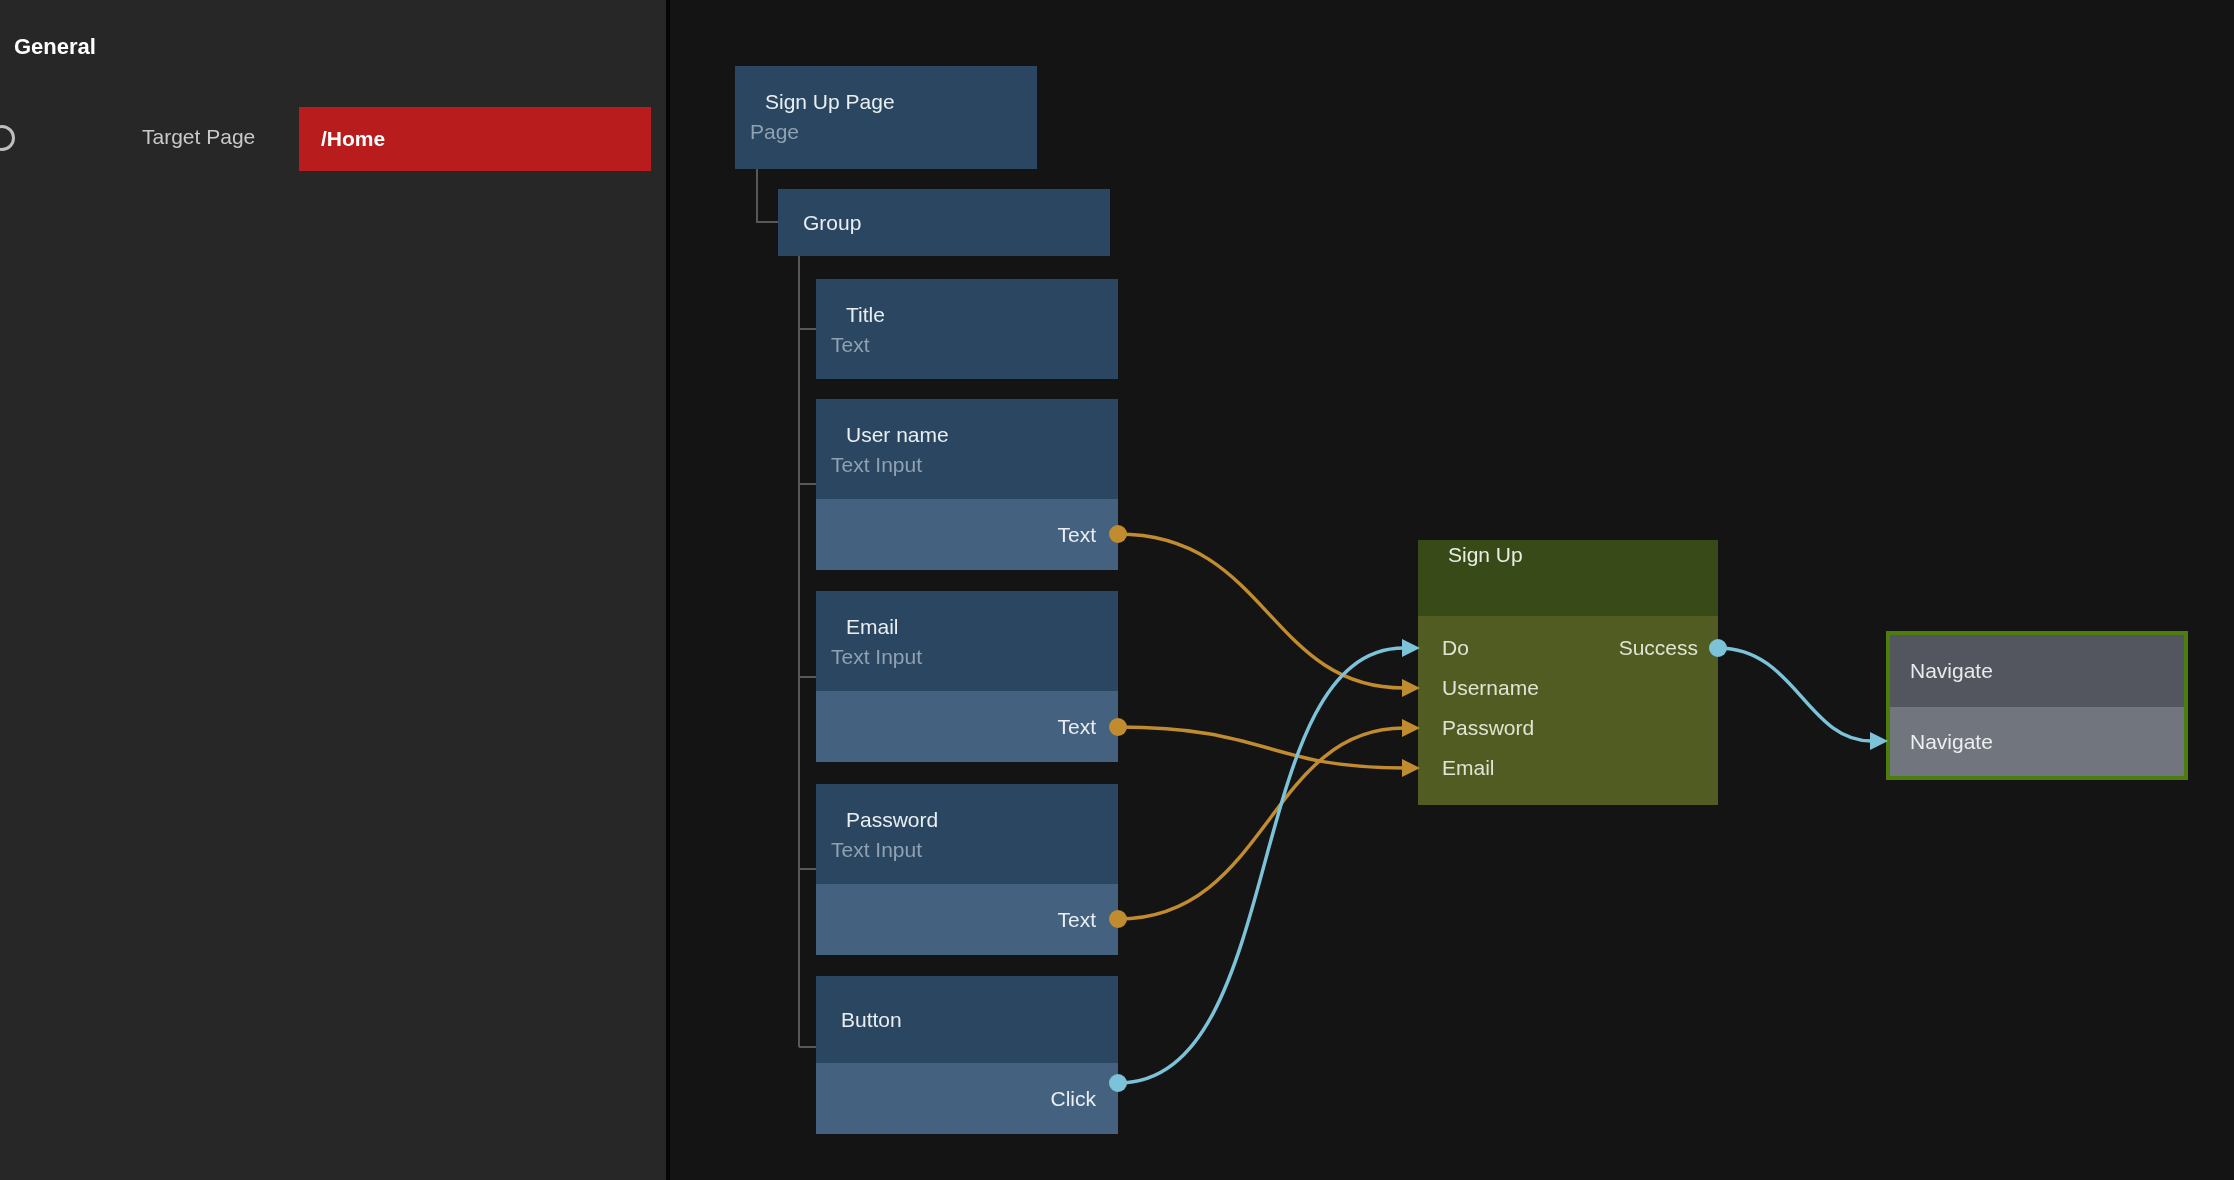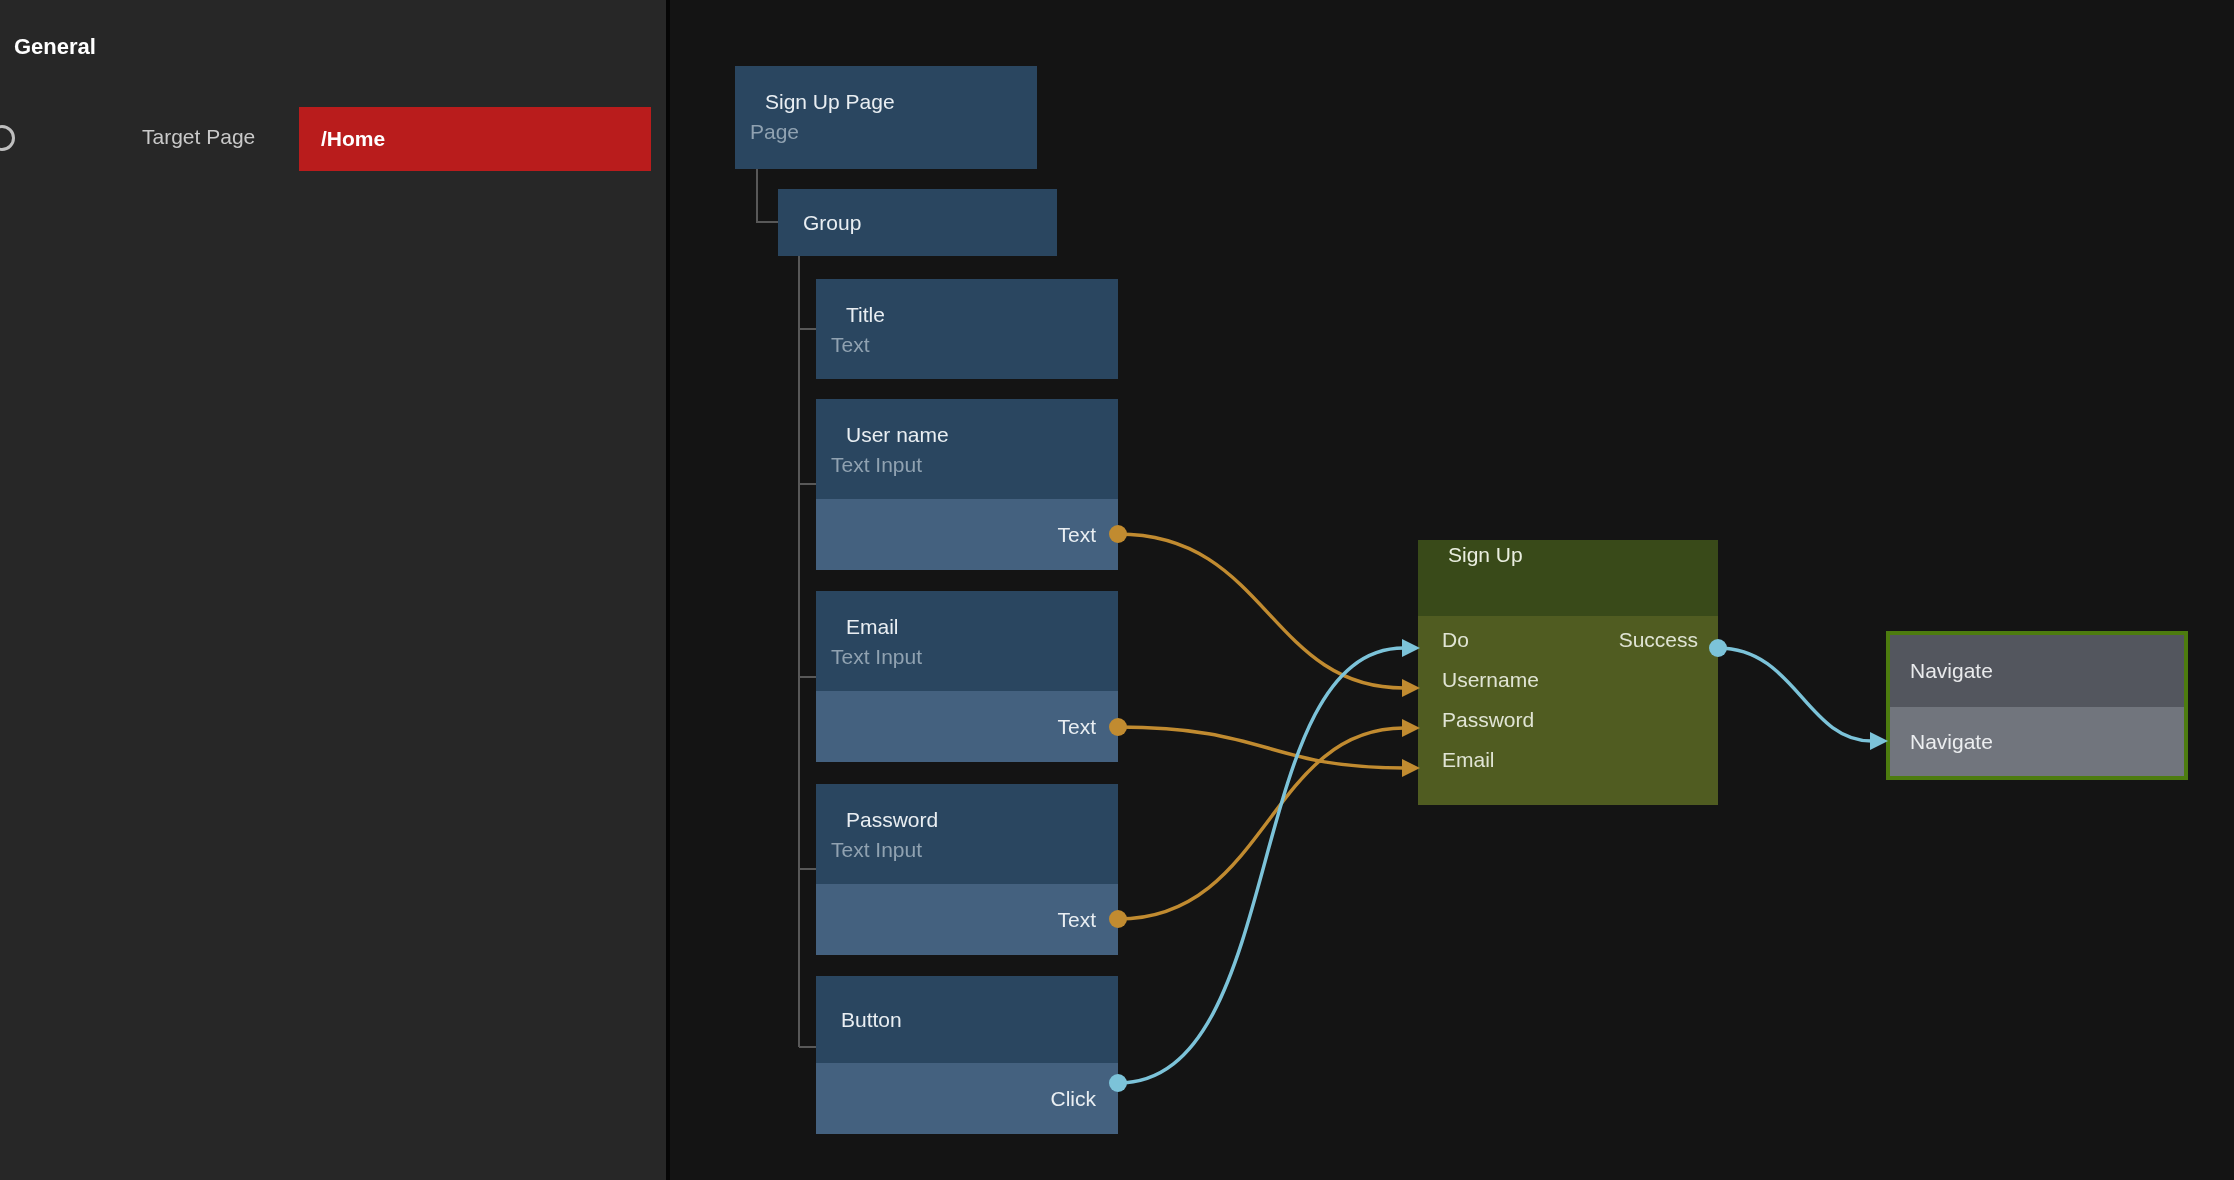--- a/index.html
+++ b/index.html
@@ -29,21 +29,21 @@
   .blue-row{background:#44617f}
   .single{display:flex;align-items:center}
   .single .n-title{padding-left:25px;line-height:normal}
 
   .port-row{display:flex;justify-content:flex-end;align-items:center;padding-right:22px;color:#e9eef2}
 
   
   .action-head{background:#394a19;display:flex;align-items:flex-start}
   .action-head .n-title{color:#eaeee0}
   .action-body{background:#505c21;color:#e0e4d4;padding:12px 20px 0 24px}
-  .a-row{height:40px;display:flex;}
+  .a-row{height:40px;display:flex;align-items:center}
   .a-row .right{margin-left:auto}
 
   
   .nav-node{border:4px solid #4d7c0f}
   .nav-head{background:#53565e;height:72px;display:flex;align-items:center;padding-left:20px;color:#e9eaec}
   .nav-row{background:#71757d;height:69px;display:flex;align-items:center;padding-left:20px;color:#eceef0}
 
   .wires{position:absolute;left:0;top:0;pointer-events:none}
 </style>
 </head>
@@ -69,21 +69,21 @@
   <div class="tline" style="left:799px;top:868px;width:17px;height:2px"></div>
   <div class="tline" style="left:799px;top:1046px;width:17px;height:2px"></div>
 
   <div class="node" style="left:735px;top:66px;width:302px;height:103px">
     <div class="head blue-head pad2" style="height:103px">
       <div class="n-title">Sign Up Page</div>
       <div class="n-subtitle">Page</div>
     </div>
   </div>
 
-  <div class="node" style="left:778px;top:189px;width:279px;height:67px">
+  <div class="node" style="left:778px;top:189px;width:332px;height:67px">
     <div class="head blue-head single" style="height:67px">
       <div class="n-title">Group</div>
     </div>
   </div>
 
   <div class="node" style="left:816px;top:279px;width:302px">
     <div class="head blue-head pad2" style="height:100px">
       <div class="n-title">Title</div>
       <div class="n-subtitle">Text</div>
     </div>

